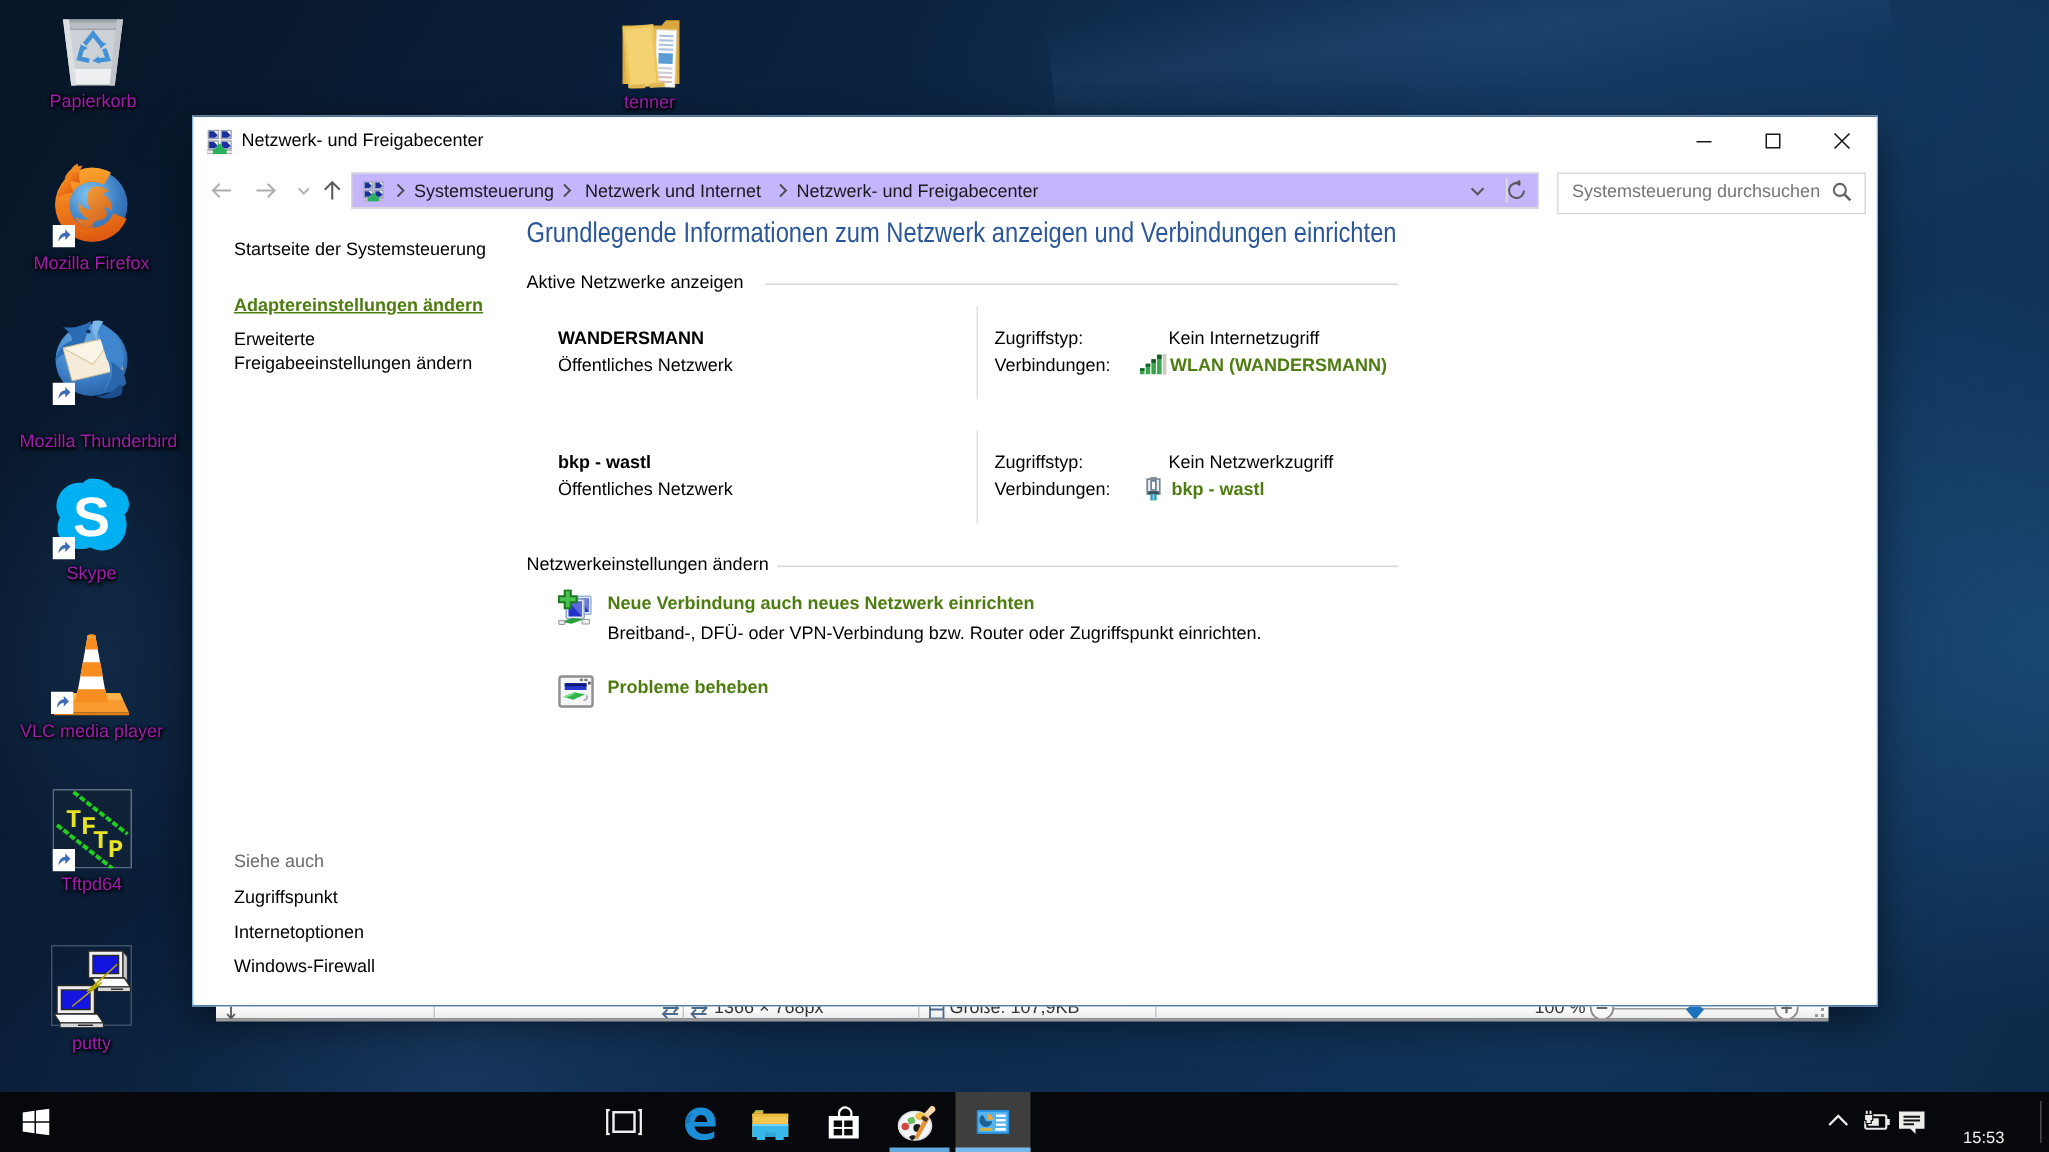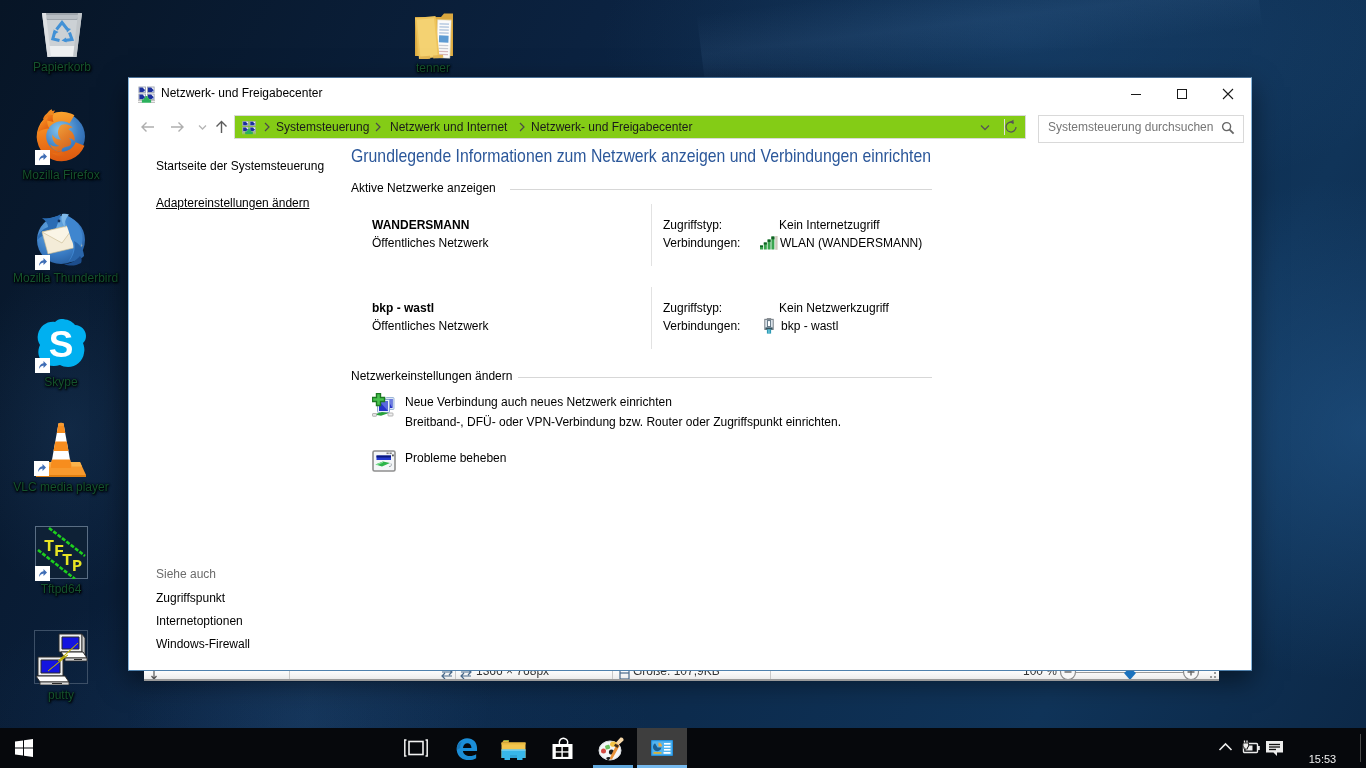--- a/index.html
+++ b/index.html
@@ -10,21 +10,21 @@
     background:
       radial-gradient(ellipse 420px 360px at 1366px 430px, rgba(38,96,152,0.50), rgba(38,96,152,0) 70%),
       radial-gradient(ellipse 600px 240px at 1020px 40px, rgba(40,95,150,0.30), rgba(40,95,150,0) 70%),
       radial-gradient(ellipse 500px 200px at 300px 720px, rgba(30,78,128,0.22), rgba(30,78,128,0) 70%),
       linear-gradient(118deg, #071526 0%, #0b2240 34%, #0d2c4e 60%, #103459 80%, #0c2847 100%);
   }
   .abs { position:absolute; }
   
   .dicon { position:absolute; width:96px; text-align:center; }
   .dicon .lbl {
-    margin-top:3px; color:#14532d; font-size:12px; line-height:13px;
+    margin-top:3px; color:#a21caf; font-size:12px; line-height:13px;
     text-shadow:0 0 2px #000, 1px 1px 2px #000, 0 1px 3px #000;
     white-space:nowrap;
   }
   
   #win {
     position:absolute; left:128px; top:77px; width:1124px; height:594px;
     background:#fff;
     border:1px solid #86b6dd;
     border-top:1px solid #4a7096;
     border-bottom:2px solid #4f81ad;
@@ -32,32 +32,32 @@
     font-size:12px; color:#000;
   }
   #titlebar { position:absolute; left:0; top:0; width:100%; height:33px; background:#fff; }
   #titlebar .ttl { position:absolute; left:32px; top:8px; font-size:12px; color:#000; }
   .capbtn { position:absolute; top:0; width:46px; height:33px; }
   
   #navbar { position:absolute; left:0; top:33px; width:100%; height:32px; background:#fff; }
   .navarr { position:absolute; top:4px; }
   #addrbox {
     position:absolute; left:105px; top:4px; width:792px; height:24px;
-    border:1px solid #d9d9d9; background:#84cc16;
+    border:1px solid #d9d9d9; background:#c4b5fd;
   }
   #searchbox {
     position:absolute; left:909px; top:4px; width:206px; height:28px;
     border:1px solid #d9d9d9; background:#fff;
     color:#767676; font-size:12px; line-height:22px; padding-left:9px;
   }
   .crumb { position:absolute; top:0; height:22px; line-height:22px; color:#1a1a1a; }
   .csep { position:absolute; top:0; height:22px; line-height:22px; color:#555; font-size:9px; }
   
   #content { position:absolute; left:0; top:65px; width:100%; height:527px; background:#fff; }
-  .blue { color:#000000; text-decoration:none; }
+  .blue { color:#4d7c0f; text-decoration:none;font-weight:bold; }
   .task-desc { color:#000; }
   .hr { position:absolute; height:1px; background:#d7d7d7; }
   .vr { position:absolute; width:1px; background:#e2e2e2; }
   
   #paintstrip {
     position:absolute; left:144px; top:671px; width:1075px; height:10px;
     background:linear-gradient(#fdfdfd,#ececec);
     border-bottom:2px solid #9a9a9a;
     overflow:hidden; font-size:12px; color:#444;
   }
@@ -192,21 +192,21 @@
       <circle cx="27" cy="28" r="24" fill="url(#tbblue)"></circle>
       <path d="M27 2 C20 6 14 7 8 6 C12 9 14 12 14 15 C8 17 4 22 3 28 C8 23 14 21 20 22 Z" fill="#2a6cb4"></path>
       <path d="M8 20 L42 12 L48 34 L14 42 Z" fill="#f4ecd8" stroke="#c8b88e" stroke-width="0.6"></path>
       <path d="M8 20 L42 12 L28 31 Z" fill="#faf5e6" stroke="#c8b88e" stroke-width="0.6"></path>
       <path d="M28 2 C38 4 46 12 48 22 C50 34 44 45 34 50 C40 42 41 33 37 27 C35 20 32 10 28 2 Z" fill="#3f86cf"></path>
       <path d="M34 50 C40 44 42 36 40 29 C46 32 50 38 50 44 C46 48 40 50 34 50 Z" fill="#2a66ab"></path>
       <path d="M28 2 C30 1.5 33 1.5 35 2.5 C31 7 30 12 31.5 16 C28 12 26.5 6 28 2 Z" fill="#7eb8e8"></path>
       <path d="M30 52 C36 52 42 49 46 44 C48 46 48 49 47 51 C42 54 35 54.5 30 52 Z" fill="#1c4d8c"></path>
       <circle cx="25" cy="9" r="1.4" fill="#12325e"></circle>
     </svg>
-    <div class="lbl" style="margin-top:5px">Mozilla Thunderbird</div>
+    <div class="lbl" style="margin-top:21px">Mozilla Thunderbird</div>
   </div>
 
   <div class="dicon" style="left:13px;top:318px">
     <svg width="54" height="53" viewBox="0 0 54 53" style="display:block;margin:0 auto">
       <path d="M27 1 C33 1 38 3 41 7 C47 7 52 12 52 18 C52 21 51 23 49 25 C50 28 51 31 50 35 C49 43 42 49 34 49 C31 49 28 48 26 47 C20 49 13 48 9 44 C4 40 3 33 6 27 C4 24 3 20 4 16 C6 8 13 3 21 4 C23 2 25 1 27 1 Z" fill="#00b0f0"></path>
       <text x="27" y="39" font-family="Liberation Sans, sans-serif" font-size="37" font-weight="bold" fill="#fff" text-anchor="middle">S</text>
     </svg>
     <div class="lbl" style="margin-top:5px">Skype</div>
   </div>
 
@@ -344,20 +344,21 @@
       <svg class="abs" style="right:8px;top:5px" width="14" height="14" viewBox="0 0 14 14">
         <circle cx="5.6" cy="5.6" r="4" stroke="#666" stroke-width="1.4" fill="none"></circle>
         <path d="M8.6 8.6 L12.6 12.6" stroke="#666" stroke-width="1.8"></path>
       </svg>
     </div>
   </div>
   <div id="content">
 
     <div class="abs" style="left:27px;top:16px">Startseite der Systemsteuerung</div>
     <a class="abs blue" style="left:27px;top:53px;text-decoration:underline">Adaptereinstellungen ändern</a>
+    <div class="abs" style="left:27px;top:75px;line-height:16px">Erweiterte<br>Freigabeeinstellungen ändern</div>
     <div class="abs" style="left:27px;top:424px;color:#6b6b6b">Siehe auch</div>
     <div class="abs" style="left:27px;top:448px">Zugriffspunkt</div>
     <div class="abs" style="left:27px;top:471px">Internetoptionen</div>
     <div class="abs" style="left:27px;top:494px">Windows-Firewall</div>
 
     <div class="abs" style="left:222px;top:2px;font-size:19px;color:#2b579a;transform:scaleX(0.832);transform-origin:0 0;white-space:nowrap">Grundlegende Informationen zum Netzwerk anzeigen und Verbindungen einrichten</div>
     <div class="abs" style="left:222px;top:38px">Aktive Netzwerke anzeigen</div>
     <div class="hr" style="left:381px;top:46px;width:422px"></div>
 
     <div class="abs" style="left:243px;top:75px;font-weight:bold">WANDERSMANN</div>

